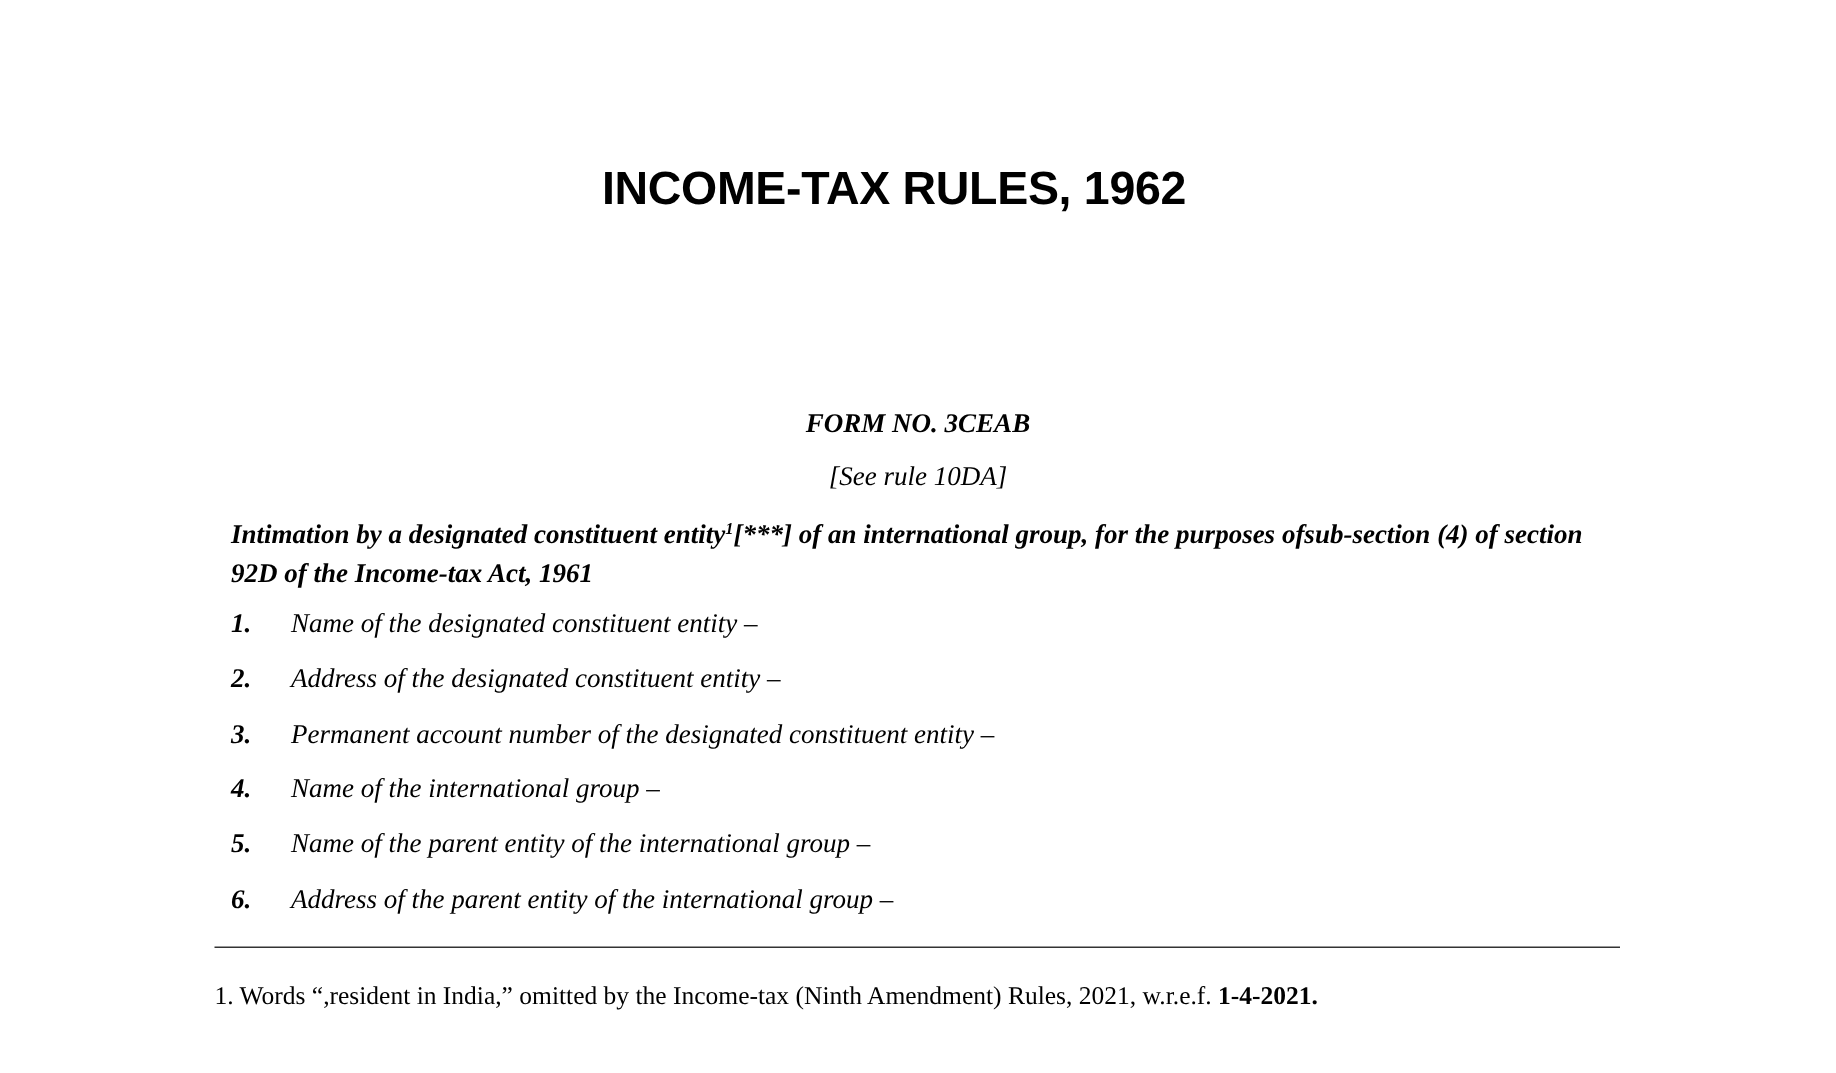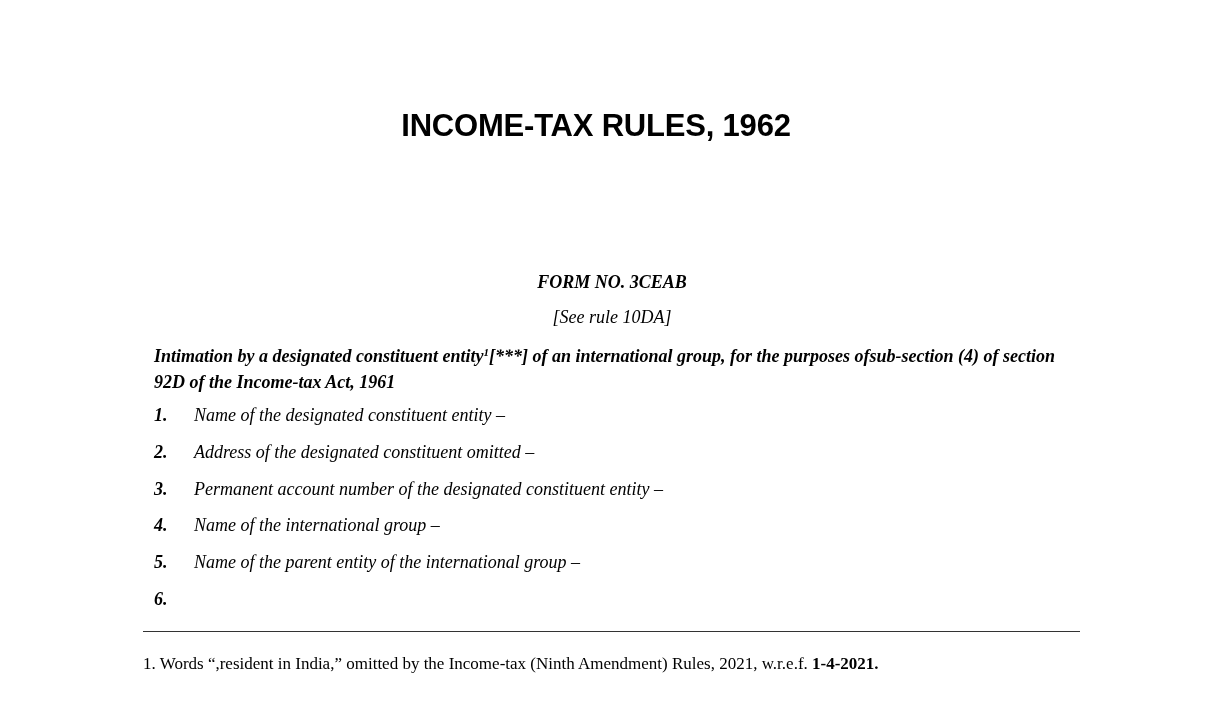--- a/index.html
+++ b/index.html
@@ -52,35 +52,36 @@
 
   <div class="intro"><span>Intimation by a designated constituent entity</span><sup>1</sup><span>[***] of an international group, for the purposes ofsub-section (4) of section 92D of the Income-tax Act, 1961</span></div>
 
   <ul class="items">
     <li class="item">
         <span class="item-num">1.</span>
         <span class="item-text">Name of the designated constituent entity –</span>
       </li>
     <li class="item">
         <span class="item-num">2.</span>
-        <span class="item-text">Address of the designated constituent omitted –</span>
+        <span class="item-text">Address of the designated constituent entity –</span>
       </li>
     <li class="item">
         <span class="item-num">3.</span>
         <span class="item-text">Permanent account number of the designated constituent entity –</span>
       </li>
     <li class="item">
         <span class="item-num">4.</span>
         <span class="item-text">Name of the international group –</span>
       </li>
     <li class="item">
         <span class="item-num">5.</span>
         <span class="item-text">Name of the parent entity of the international group –</span>
       </li>
     <li class="item">
         <span class="item-num">6.</span>
+        <span class="item-text">Address of the parent entity of the international group –</span>
       </li>
   </ul>
 
   <div class="divider"></div>
 
   <div class="footnote"><span>1. Words “,resident in India,” omitted by the Income-tax (Ninth Amendment) Rules, 2021, w.r.e.f. </span><b>1-4-2021.</b></div>
 </div>
 
 </body></html>

